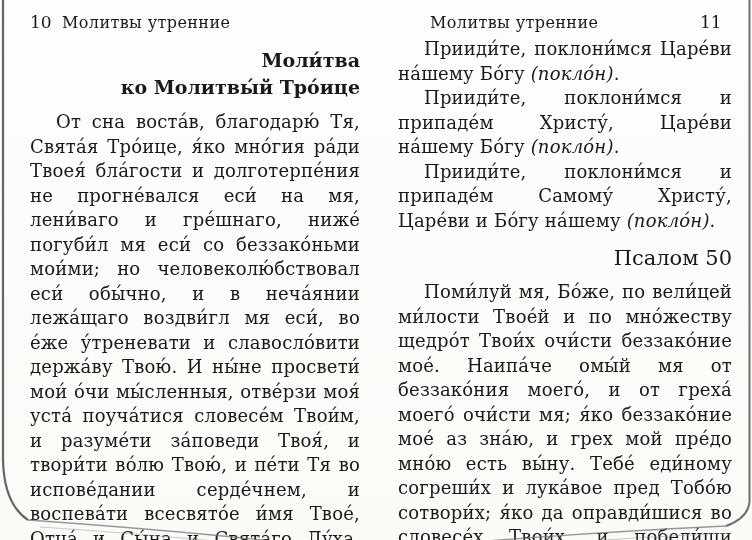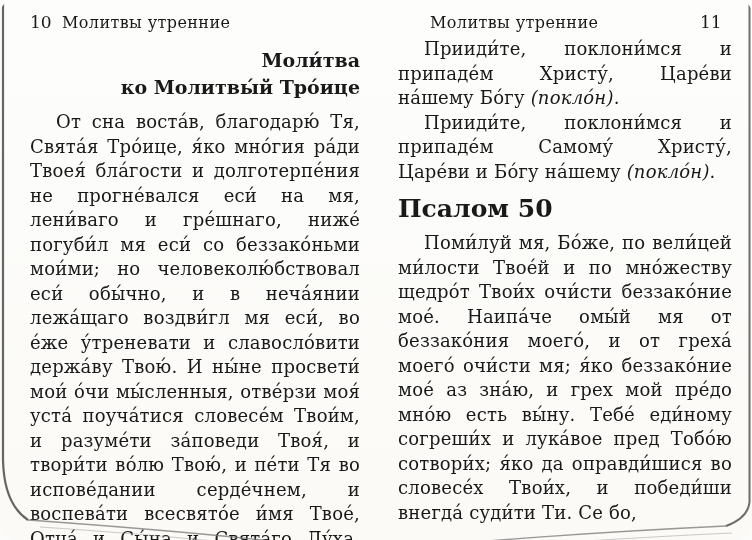--- a/index.html
+++ b/index.html
@@ -6,21 +6,20 @@
   html, body { margin: 0; padding: 0; }
   body {
     width: 752px; height: 540px; overflow: hidden;
     background: #fcfcfa;
   }
   .spread {
     position: relative; width: 752px; height: 540px; overflow: hidden;
     font-family: "DejaVu Serif", "Liberation Serif", serif;
     color: #191919;
     background: linear-gradient(180deg, #fdfdfb 0%, #fbfaf7 100%);
-    border-radius: 14px;
   }
   .page { position: absolute; top: 12px; }
   .page-left  { left: 30px;  width: 330px; }
   .page-right { left: 398px; width: 334px; }
 
   .running-head {
     display: flex; align-items: baseline;
     font-size: 16px; line-height: 20px; margin-bottom: 4px;
   }
   .running-title { flex: 1; letter-spacing: 0.4px; }
@@ -31,22 +30,22 @@
     text-align: right; font-weight: 700;
     font-size: 19px; line-height: 27px;
     margin: 14px 0 9px 0;
   }
   .body-text p {
     margin: 0; text-indent: 26px; text-align: justify;
     font-size: 18px; line-height: 24.5px; letter-spacing: 0.2px;
   }
   .em { font-style: italic; }
   .psalm-title {
-    text-align: left; font-weight: 700;
-    font-size: 25px; line-height: 24px;
+    text-align: right; font-weight: 400;
+    font-size: 21px; line-height: 24px;
     margin: 13px 0 10px 0;
   }
   .artifacts {
     position: absolute; left: 0; top: 0;
     width: 752px; height: 540px;
     pointer-events: none;
   }
 </style>
 </head>
 <body>
@@ -71,20 +70,21 @@
   </section>
 
   <section class="page page-right">
     <header class="running-head">
       <span class="pagenum"></span>
       <span class="running-title">Молитвы утренние</span>
       <span class="pagenum num-right">11</span>
     </header>
 
     <div class="body-text">
+        <p><span>Прииди́те, поклони́мся Царе́ви на́шему Бо́гу </span><span class="em">(покло́н)</span><span>.</span></p>
         <p><span>Прииди́те, поклони́мся и припаде́м Христу́, Царе́ви на́шему Бо́гу </span><span class="em">(покло́н)</span><span>.</span></p>
         <p><span>Прииди́те, поклони́мся и припаде́м Самому́ Христу́, Царе́ви и Бо́гу на́шему </span><span class="em">(покло́н)</span><span>.</span></p>
       </div>
 
     <h3 class="psalm-title">Псалом 50</h3>
 
     <div class="body-text">
         <p><span>Поми́луй мя, Бо́же, по вели́цей ми́лости Твое́й и по мно́жеству щедро́т Твои́х очи́сти беззако́ние мое́. Наипа́че омы́й мя от беззако́ния моего́, и от греха́ моего́ очи́сти мя; я́ко беззако́ние мое́ аз зна́ю, и грех мой пре́до мно́ю есть вы́ну. Тебе́ еди́ному согреши́х и лука́вое пред Тобо́ю сотвори́х; я́ко да оправди́шися во словесе́х Твои́х, и победи́ши внегда́ суди́ти Ти. Се бо,</span></p>
       </div>
   </section>

